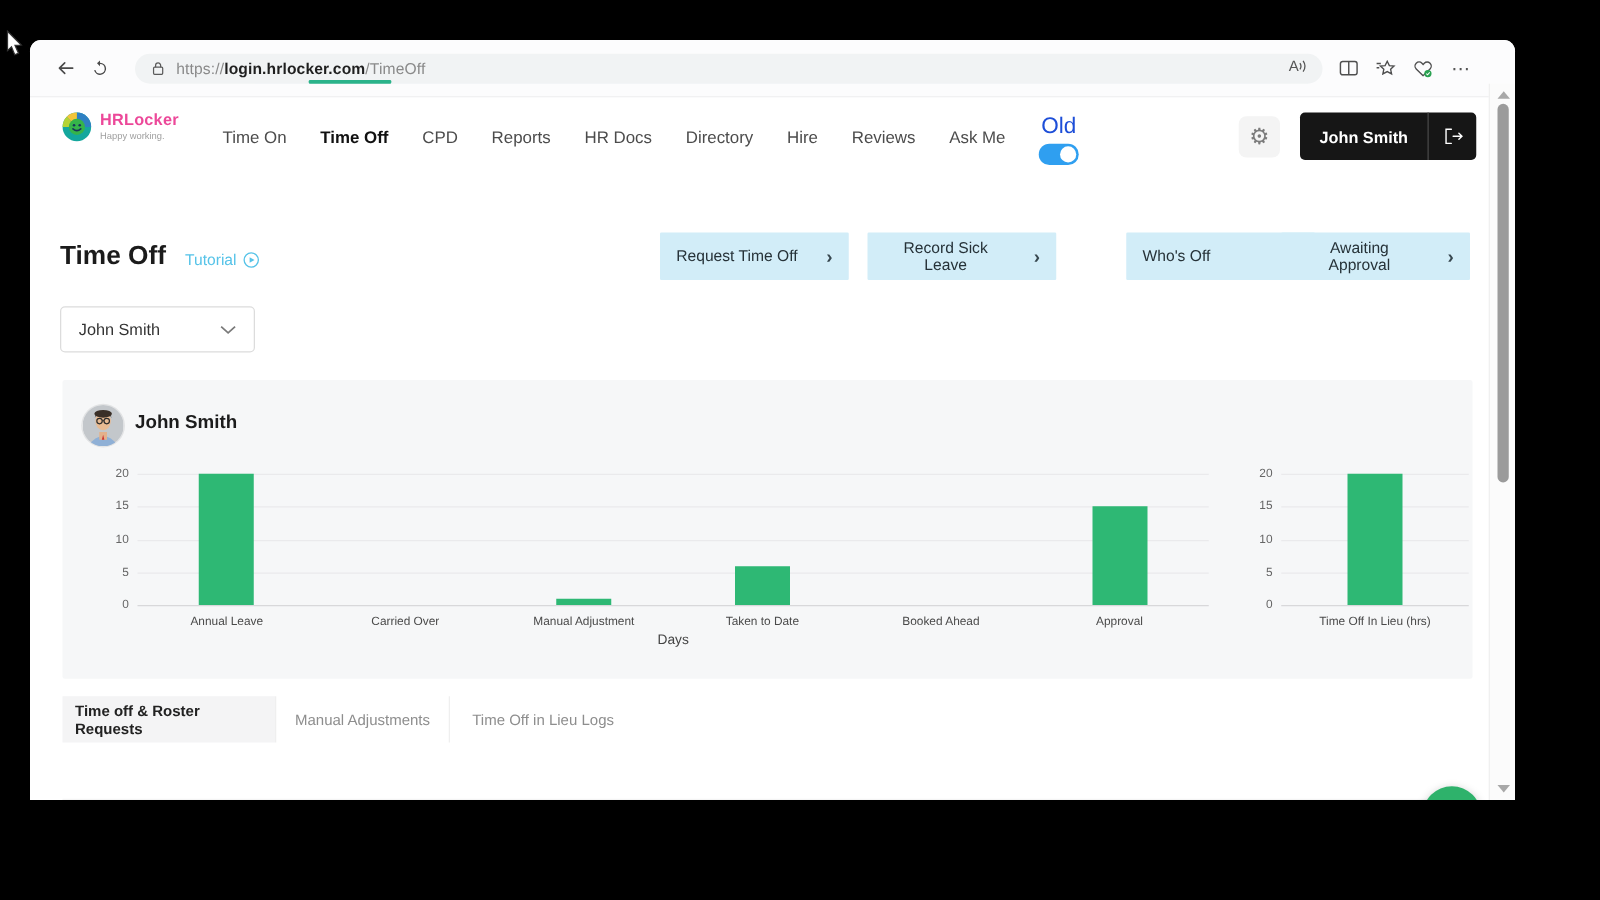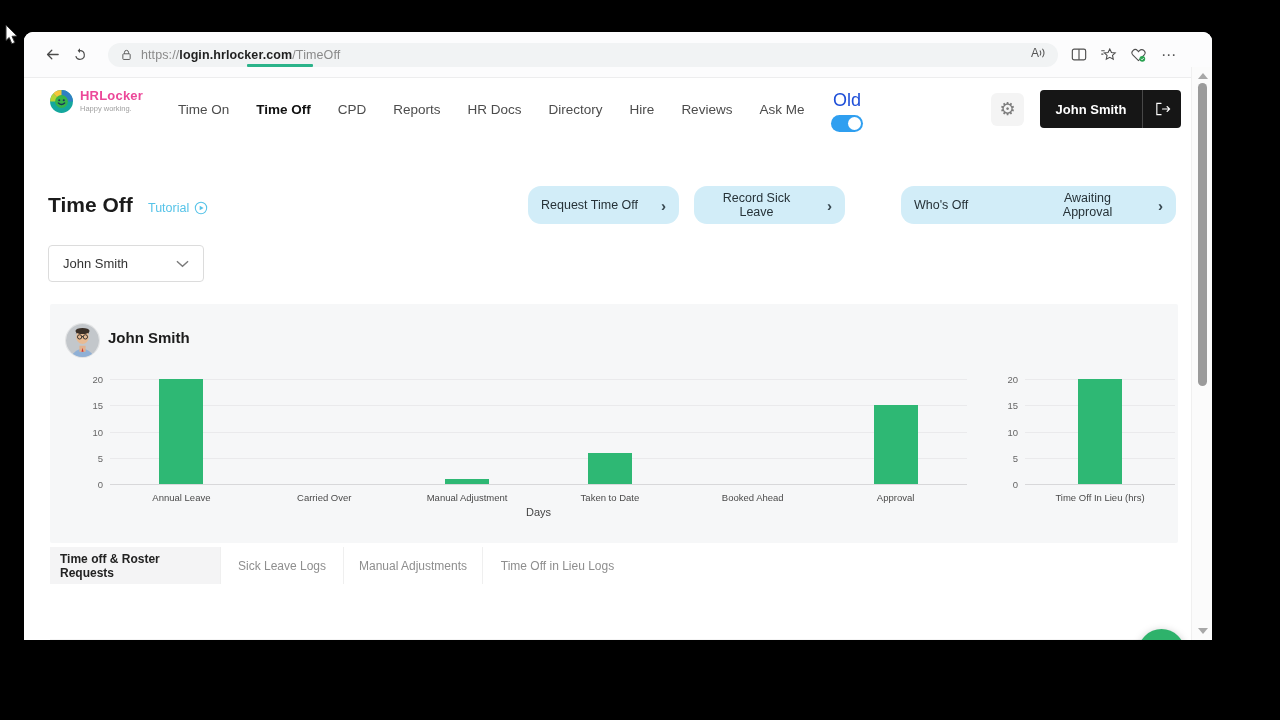--- a/index.html
+++ b/index.html
@@ -56,21 +56,21 @@
   .user-btn .name { flex:1; text-align:center; color:#fff; font-weight:bold; font-size:13px; }
   .user-btn .divider { width:1px; height:38px; background:#484848; }
   .user-btn .out { width:38px; display:flex; justify-content:center; }
 
   
   .page-title { position:absolute; left:24px; top:115px; font-size:21px; font-weight:bold; color:#1b1b1b; }
   .tutorial { position:absolute; left:124px; top:123px; display:flex; align-items:center; gap:5px;
     color:#56c3e8; font-size:12.5px; cursor:pointer; }
   .action-btns { position:absolute; left:0; top:108px; width:1188px; height:38px; }
   .action-btn { position:absolute; top:0; width:151px; height:38px; background:#d2edf8; border:none;
-    border-radius:13px; display:flex; align-items:center; justify-content:space-between; padding:0 13px;
+    border-radius:1px; display:flex; align-items:center; justify-content:space-between; padding:0 13px;
     font-size:12.5px; color:#263238; cursor:pointer; font-family:inherit;gap:21px; }
   .action-btn .chev { color:#37474f; font-size:15px; font-weight:bold; }
   .emp-select { position:absolute; left:24px; top:167px; width:156px; height:37px; background:#fff;
     border:1px solid #dcdcdc; border-radius:4px; display:flex; align-items:center; justify-content:space-between;
     padding:0 14px; font-size:13px; color:#333; cursor:pointer; }
 
   
   .panel { position:absolute; left:26px; top:226px; width:1128px; height:239px; background:#f6f7f8; border-radius:2px; }
   .avatar { position:absolute; left:16px; top:20px; width:33px; height:33px; border-radius:50%; overflow:hidden;
     box-shadow:0 0 0 1px rgba(0,0,0,.08); }
@@ -80,21 +80,21 @@
   .plot .ytick { position:absolute; right:calc(100% + 7px); font-size:9.5px; color:#666; transform:translateY(-50%); }
   .plot .bar { position:absolute; bottom:0; width:44px; }
   .plot .cat { position:absolute; top:calc(100% + 8px); transform:translateX(-50%); font-size:9.5px;
     color:#4a4a4a; white-space:nowrap; }
   .plot .xlabel { position:absolute; top:calc(100% + 22px); left:50%; transform:translateX(-50%);
     font-size:11px; color:#444; }
   #chart-main { left:60px; top:75px; width:857px; height:106px; }
   #chart-mini { left:975px; top:75px; width:150px; height:106px; }
 
   
-  .tabs { position:absolute; left:26px; top:469px; display:flex; height:37px; }
+  .tabs { position:absolute; left:26px; top:479px; display:flex; height:37px; }
   .tab { display:flex; align-items:center; justify-content:center; font-size:12px; color:#8e8e8e;
     background:#fff; cursor:pointer; border-left:1px solid #efefef; padding:0 10px; }
   .tab:first-child { border-left:none; }
   .tab.active { background:#f4f4f5; color:#222; font-weight:bold; border-left:none; }
 
   
   .thead { position:absolute; left:26px; top:561px; width:1128px; height:40px; background:#fff;
     border-top:1px solid #f4f4f4; }
 
   .chat-btn { position:absolute; left:1114px; top:551px; width:47px; height:47px; border-radius:50%;
@@ -296,21 +296,20 @@
             <span class="ytick" style="top: 25%;">15</span>
             <div class="gridline" style="top: 0%;"></div>
             <span class="ytick" style="top: 0%;">20</span>
             <div class="bar" style="left: calc(50% - 22px); height: 105px; background: rgb(46, 184, 116);"></div>
             <div class="cat" style="left: 50%;">Time Off In Lieu (hrs)</div>
           </div>
       </div>
 
       <div class="tabs" id="tabs">
           <div class="tab active" style="width: 170px;">Time off &amp; Roster Requests</div>
-          <div class="tab" style="width: 123px;">Sick Leave Logs</div>
           <div class="tab" style="width: 139px;">Manual Adjustments</div>
           <div class="tab" style="width: 150px;">Time Off in Lieu Logs</div>
         </div>
 
       <div class="thead" id="thead"></div>
 
       <button class="chat-btn">
         <svg width="24" height="24" viewBox="0 0 24 24">
           <rect x="8" y="3.5" width="13" height="11" rx="2.5" fill="#fff"></rect>
           <rect x="3" y="6.5" width="13" height="11" rx="2.5" fill="#fff" stroke="#2eb26b" stroke-width="1.4"></rect>

